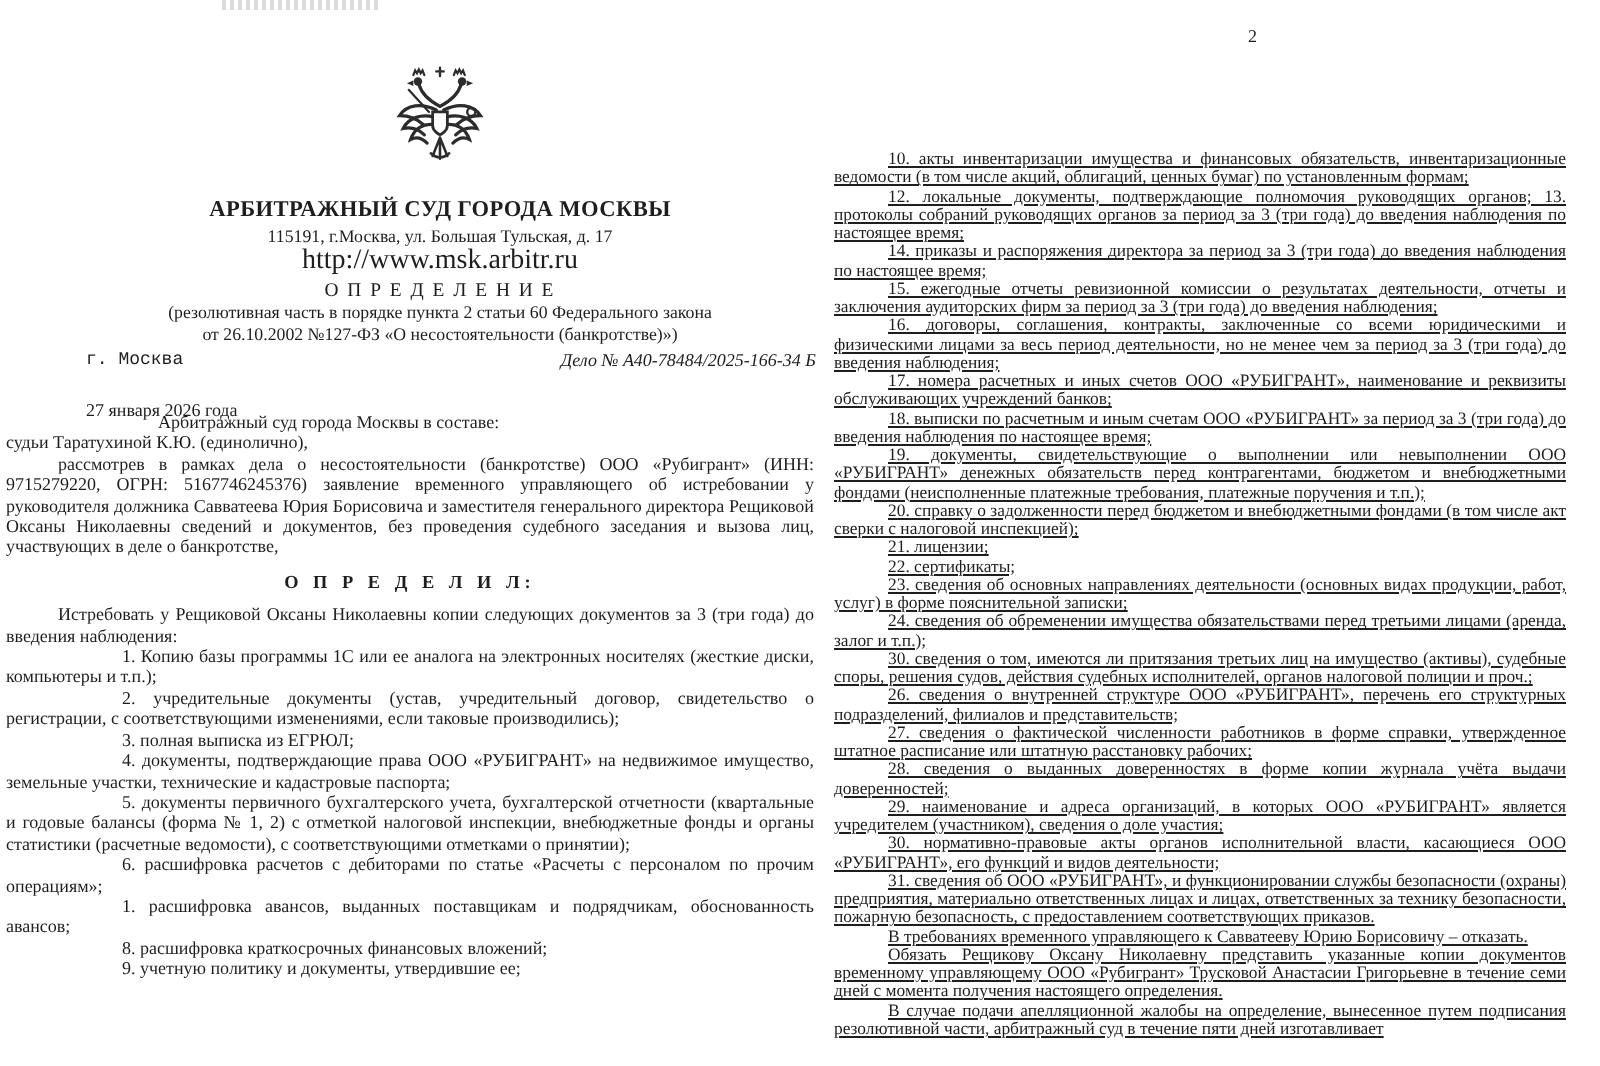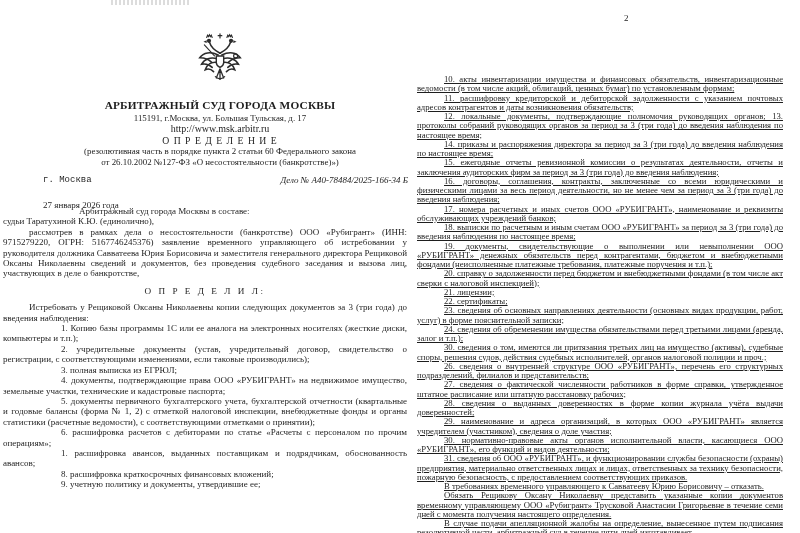--- a/index.html
+++ b/index.html
@@ -18,35 +18,35 @@
     position:absolute; left:111px; top:0; width:80px; height:5px;
     background:repeating-linear-gradient(90deg,#c9c9c9 0 2px, transparent 2px 4px);
     opacity:.65;
   }
 
   .hdr { position:absolute; top:32px; left:15px; width:410px; text-align:center; }
   .emblem { height:58px; line-height:0; }
   .emblem svg { display:inline-block; }
   .court-name { font-weight:bold; font-size:11.3px; letter-spacing:.2px; margin-top:9px; white-space:nowrap; }
   .addr { font-size:8.9px; margin-top:2px; }
-  .web  { font-size:10px; }
+  .web  { font-size:14px; }
   .doctype { font-size:9.7px; letter-spacing:1px; margin-top:1px; }
   .sub { font-size:8.9px; line-height:10.6px; }
 
   .meta { position:absolute; top:175px; left:3px; width:405px; font-size:9px; }
   .meta .case { position:absolute; right:0; top:0; white-space:nowrap;font-style:italic; }
   .meta .city { margin-left:40px;font-family:Liberation Mono, monospace; }
   .meta .date { margin-left:40px; margin-top:15px; }
 
   .b1 { position:absolute; top:206px; left:3px; width:404px;
         font-size:9px; line-height:10.4px; text-align:justify; }
   .b1 p { margin:0; }
   .comp  { text-indent:76px; text-align:left; }
   .pre   { text-indent:26px; }
-  .opr   { text-align:center; font-weight:normal; letter-spacing:2.5px;
+  .opr   { text-align:center; font-weight:bold; letter-spacing:2.5px;
            font-size:9.2px; margin:7px 0 6px !important; }
   .p1list p { margin:0; text-indent:58px; }
   .p1list p:first-child { text-indent:26px; }
 
   .pagenum { position:absolute; top:13px; left:212px; font-size:9px; }
   .b2 { position:absolute; top:75px; left:5px; width:366px;
         font-size:8.7px; line-height:9.25px; text-align:justify; }
   .b2 p { margin:0; text-indent:27px;text-decoration:underline; }
 </style>
 </head>
@@ -125,21 +125,20 @@
           <p class="para">8. расшифровка краткосрочных финансовых вложений;</p>
           <p class="para">9. учетную политику и документы, утвердившие ее;</p>
         </div>
     </div>
   </section>
 
   <section class="page" id="page2">
     <div class="pagenum">2</div>
     <div class="b2">
         <p class="para">10. акты инвентаризации имущества и финансовых обязательств, инвентаризационные ведомости (в том числе акций, облигаций, ценных бумаг) по установленным формам;</p>
-        <p class="para">11. расшифровку кредиторской и дебиторской задолженности с указанием почтовых адресов контрагентов и даты возникновения обязательств;</p>
         <p class="para">12. локальные документы, подтверждающие полномочия руководящих органов; 13. протоколы собраний руководящих органов за период за 3 (три года) до введения наблюдения по настоящее время;</p>
         <p class="para">14. приказы и распоряжения директора за период за 3 (три года) до введения наблюдения по настоящее время;</p>
         <p class="para">15. ежегодные отчеты ревизионной комиссии о результатах деятельности, отчеты и заключения аудиторских фирм за период за 3 (три года) до введения наблюдения;</p>
         <p class="para">16. договоры, соглашения, контракты, заключенные со всеми юридическими и физическими лицами за весь период деятельности, но не менее чем за период за 3 (три года) до введения наблюдения;</p>
         <p class="para">17. номера расчетных и иных счетов ООО «РУБИГРАНТ», наименование и реквизиты обслуживающих учреждений банков;</p>
         <p class="para">18. выписки по расчетным и иным счетам ООО «РУБИГРАНТ» за период за 3 (три года) до введения наблюдения по настоящее время;</p>
         <p class="para">19. документы, свидетельствующие о выполнении или невыполнении ООО «РУБИГРАНТ» денежных обязательств перед контрагентами, бюджетом и внебюджетными фондами (неисполненные платежные требования, платежные поручения и т.п.);</p>
         <p class="para">20. справку о задолженности перед бюджетом и внебюджетными фондами (в том числе акт сверки с налоговой инспекцией);</p>
         <p class="para">21. лицензии;</p>
         <p class="para">22. сертификаты;</p>

